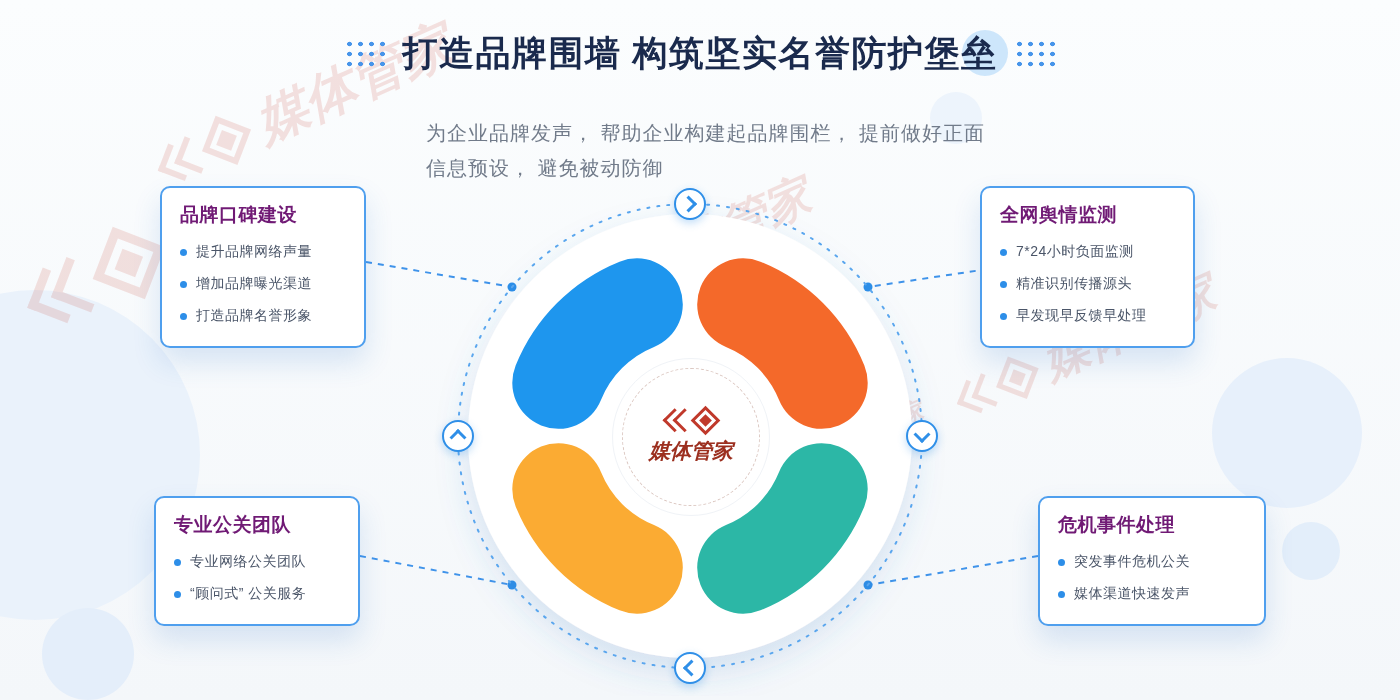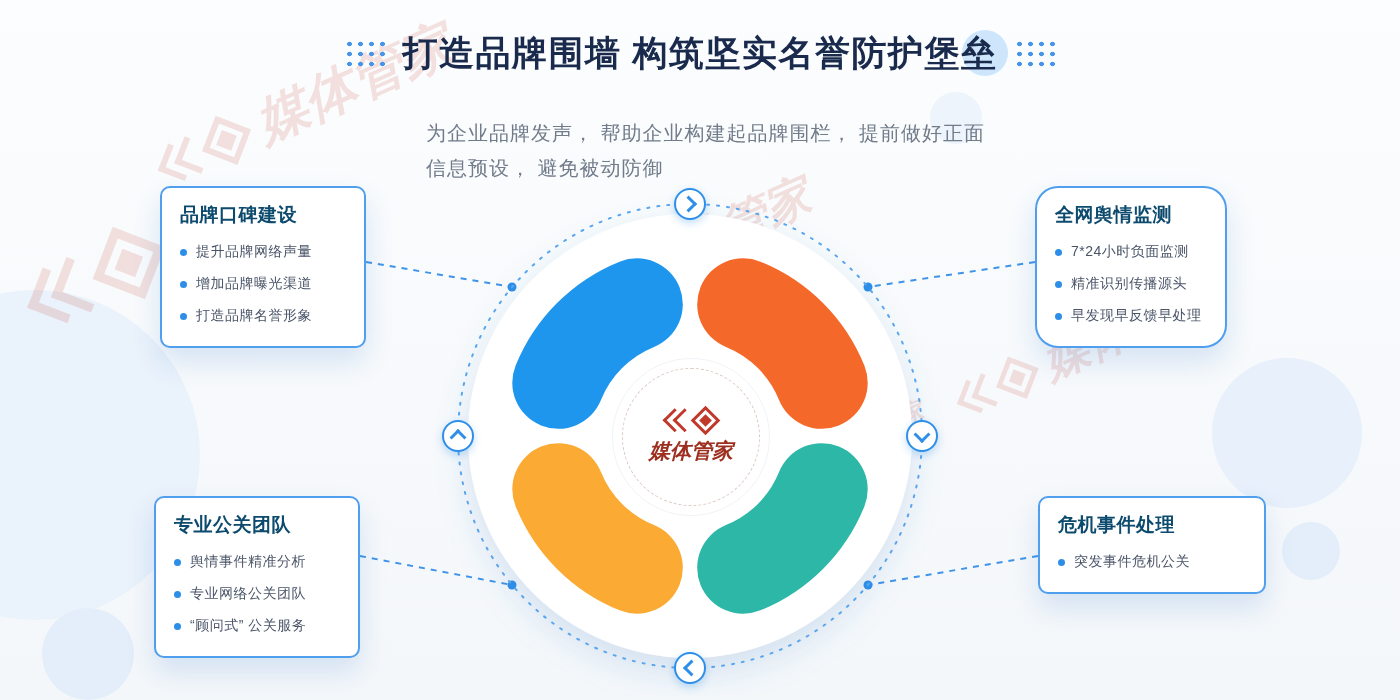--- a/index.html
+++ b/index.html
@@ -67,27 +67,27 @@
   .chev-w .chev-glyph { transform:rotate(-45deg) translate(-1px,1px); }
   .chev-n { left:674px; top:188px; }
   .chev-e { left:906px; top:420px; }
   .chev-s { left:674px; top:652px; }
   .chev-w { left:442px; top:420px; }
 
   
   .card { position:absolute; box-sizing:border-box; background:#fff;
     border:2px solid #4f9fee; border-radius:10px; padding:14px 18px 14px;
     box-shadow:0 14px 28px rgba(40,110,200,.16); z-index:5; }
-  .card h3 { margin:0 0 8px; font-size:19px; font-weight:800; color:#0c4a6e; letter-spacing:.5px; }
+  .card h3 { margin:0 0 8px; font-size:19px; font-weight:800; color:#701a75; letter-spacing:.5px; }
   .card ul { list-style:none; margin:0; padding:0;text-align:right; }
   .card li { display:flex; align-items:center; gap:9px; padding:7px 0;
     font-size:14px; color:#4a5568; letter-spacing:.5px; }
   .bullet { width:7px; height:7px; border-radius:50%; background:#2d8ee8; flex:none; }
   .card-tl { left:160px;  top:186px; width:206px; }
-  .card-tr { left:1035px; top:186px; width:192px;border-radius:23px; }
+  .card-tr { left:980px; top:186px; width:215px; }
   .card-bl { left:154px;  top:496px; width:206px; }
   .card-br { left:1038px; top:496px; width:228px; }
 </style>
 </head>
 <body>
 
 <div class="stage">
 
   <div class="bgc bgc1"></div>
   <div class="bgc bgc2"></div>
@@ -225,36 +225,36 @@
           <span>早发现早反馈早处理</span>
         </li>
     </ul>
   </div>
 
   <div class="card card-bl">
     <h3>专业公关团队</h3>
     <ul>
       <li>
           <span class="bullet"></span>
-          <span>舆情事件精准分析</span>
-        </li>
-      <li>
-          <span class="bullet"></span>
           <span>专业网络公关团队</span>
         </li>
       <li>
           <span class="bullet"></span>
           <span>“顾问式” 公关服务</span>
         </li>
     </ul>
   </div>
 
   <div class="card card-br">
     <h3>危机事件处理</h3>
     <ul>
       <li>
           <span class="bullet"></span>
           <span>突发事件危机公关</span>
         </li>
+      <li>
+          <span class="bullet"></span>
+          <span>媒体渠道快速发声</span>
+        </li>
     </ul>
   </div>
 
 </div>
 
 </body></html>

